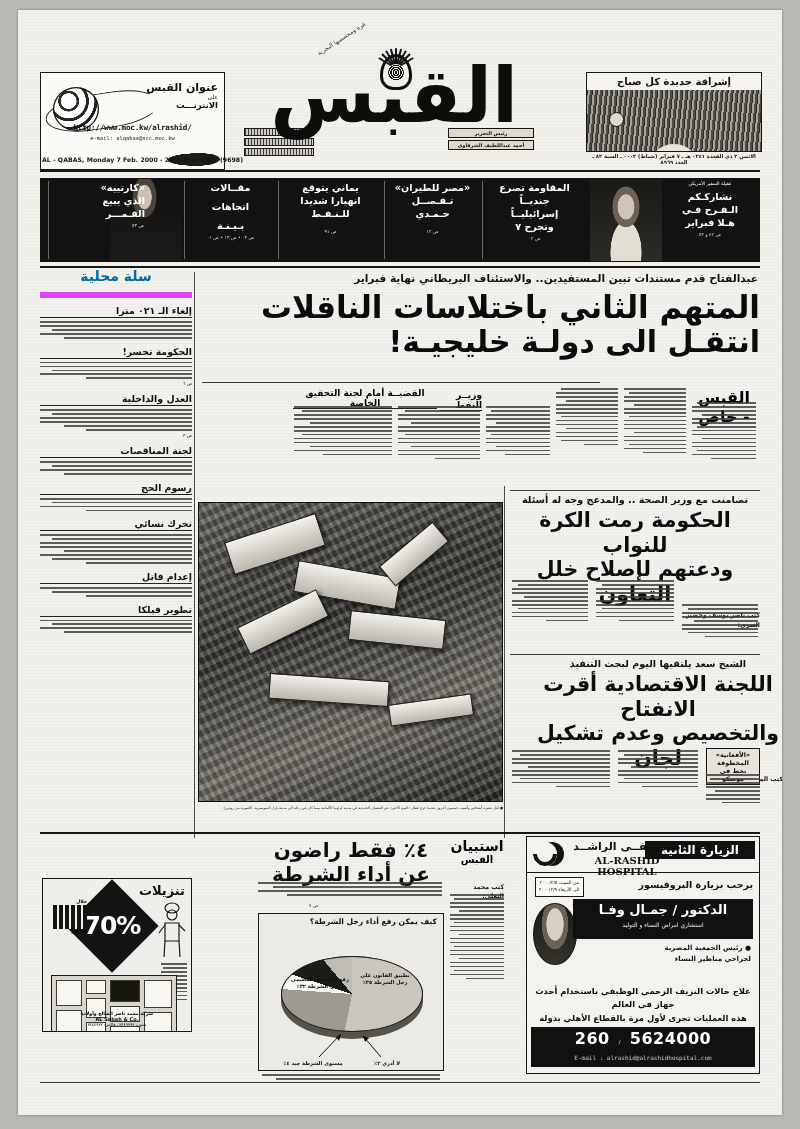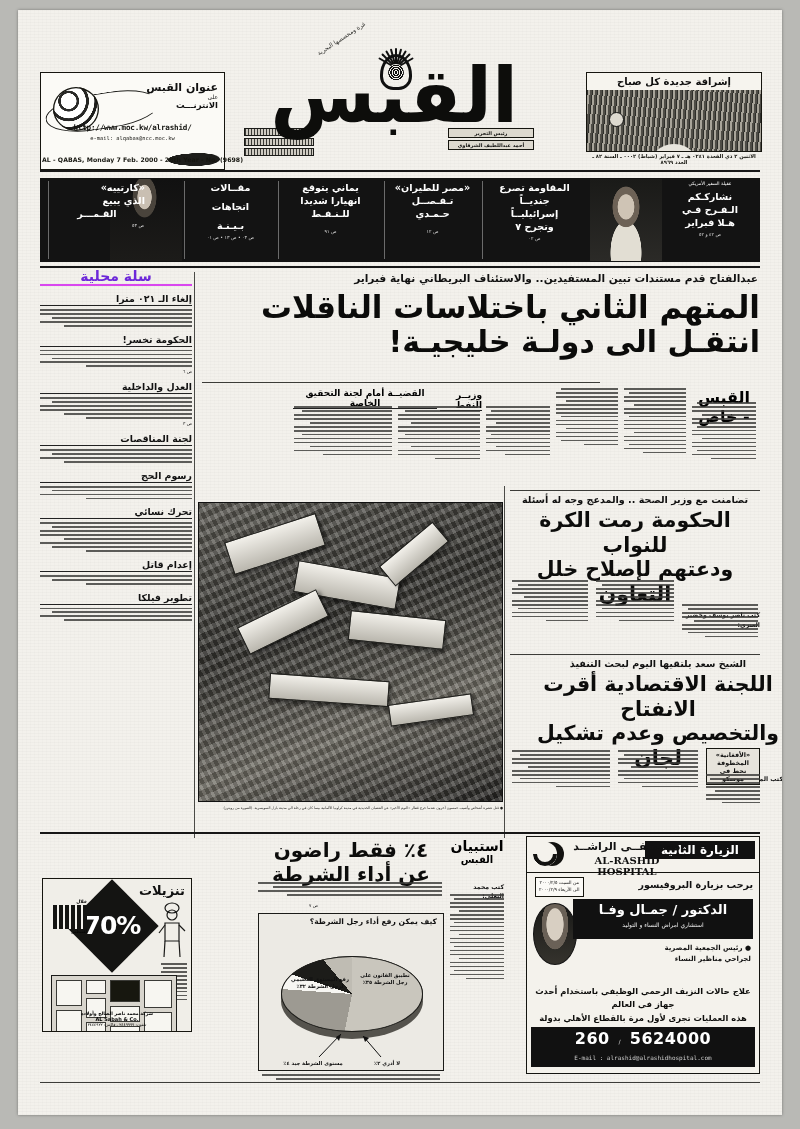--- a/index.html
+++ b/index.html
@@ -125,22 +125,22 @@
   .mainhead .h1 { font-size:31px; font-weight:bold; color:#0b0b0a; line-height:1.12; letter-spacing:-.6px;}
   .mainhead .h2 { font-size:30px; font-weight:bold; color:#0b0b0a; line-height:1.12; letter-spacing:2.2px;}
 
   
   .vr { position:absolute; width:1px; background:#4a4a46; }
   .hr2 { position:absolute; height:2px; background:#171717; }
   .hr1 { position:absolute; height:1px; background:#3c3c38; }
 
   
   .leftcol { position:absolute; left:22px; top:258px; width:152px; }
-  .sec-title { font-size:14px; font-weight:bold; text-align:center; color:#6d28d9;
-    letter-spacing:2px; border-bottom:2px solid #d946ef; padding-bottom:0; }
+  .sec-title { font-size:14px; font-weight:bold; text-align:center; color:#0369a1;
+    letter-spacing:2px; border-bottom:6px solid #d946ef; padding-bottom:8px; }
   .sub-h { font-size:9.4px; font-weight:bold; text-align:right; color:#111; margin:7px 0 3px;
     border-bottom:1px solid #222; padding-bottom:1px; }
   .pgref { font-size:4.4px; text-align:right; color:#222; }
 
   
   .photo { position:absolute; left:180px; top:492px; width:305px; height:300px;
     background:
       repeating-linear-gradient(62deg, rgba(255,255,255,.10) 0 3px, rgba(0,0,0,.14) 3px 7px),
       repeating-linear-gradient(-24deg, rgba(255,255,255,.16) 0 5px, rgba(0,0,0,.10) 5px 11px),
       linear-gradient(160deg,#5d5b54 0%,#33322e 40%,#6f6c63 70%,#232220 100%);
@@ -310,21 +310,21 @@
       <div class="hd ar" style="letter-spacing:2px;">مقــالات</div>
       <div class="hd ar" style="letter-spacing:1px; margin-top:6px;">اتجاهات</div>
       <div class="hd ar" style="letter-spacing:2px; margin-top:6px;">بـيـنـة</div>
       <div class="pg ar">ص ٣٠ • ص ٣١ • ص ١٠</div>
     </div>
 
     <div class="bn-photo man" style="right:578px;"></div>
     <div class="bn-cell" style="right:612px; width:100px;">
       <div class="hd ar" style="text-align:right; padding-right:3px;">«كارتييه»</div>
       <div class="hd ar" style="text-align:right; padding-right:3px;">الذي يبيع</div>
-      <div class="hd ar" style="padding-right:3px; letter-spacing:2px;">القـمـــر</div>
+      <div class="hd ar" style="text-align:right; padding-right:3px; letter-spacing:2px;">القـمـــر</div>
       <div class="pg ar" style="text-align:right; padding-right:4px;">ص ٣٥</div>
     </div>
   </div>
 
   <div class="hr2" style="left:22px; top:256px; width:720px;"></div>
 
   <div class="kicker1 ar">عبدالفتاح قدم مستندات تبين المستفيدين.. والاستئناف البريطاني نهاية فبراير</div>
   <div class="mainhead">
     <div class="h1 ar">المتهم الثاني باختلاسات الناقلات</div>
     <div class="h2 ar">انتقـل الى دولـة خليجيـة!</div>

